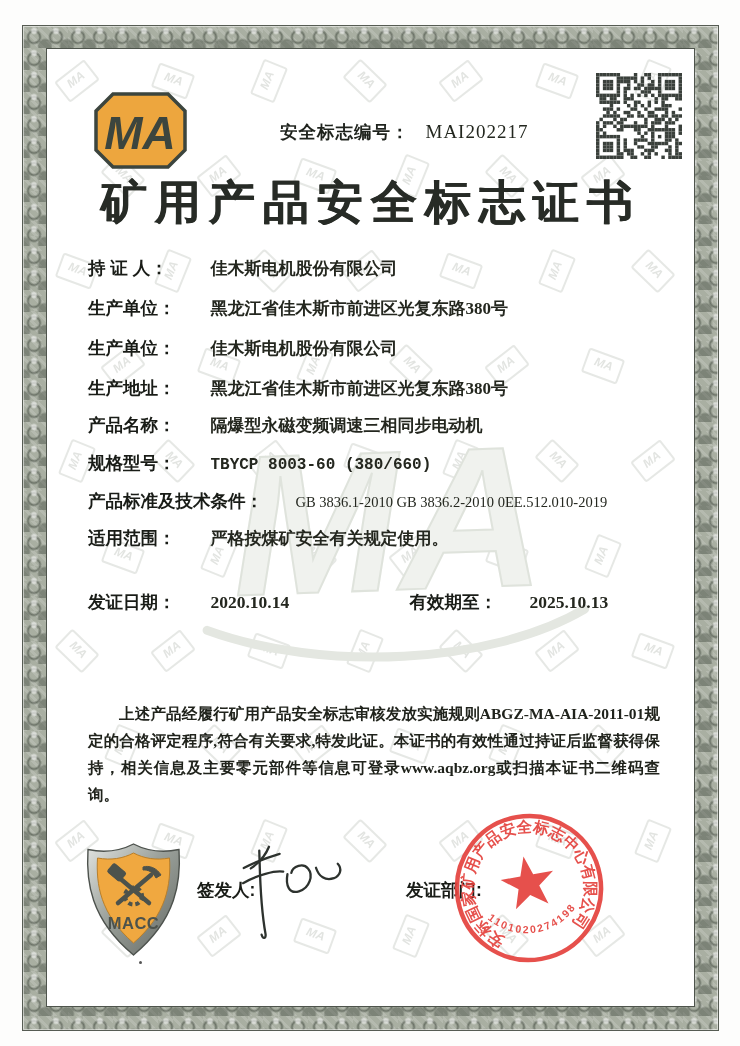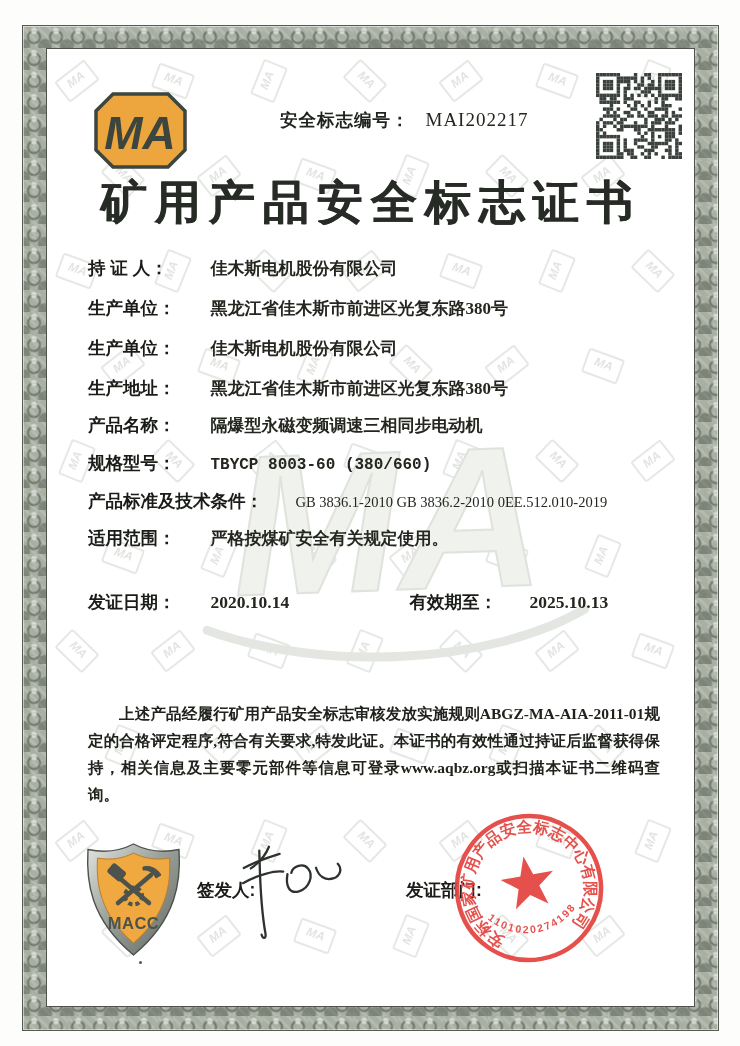--- a/index.html
+++ b/index.html
@@ -19,21 +19,21 @@
   .inner-area{position:absolute;left:46px;top:48px;right:45px;bottom:39px;z-index:2;
     background:#ffffff;border:1.5px solid #4e544c;}
   .tiles{position:absolute;inset:50px;z-index:3;pointer-events:none;overflow:hidden;}
   .tile{position:absolute;width:34px;height:22px;border:2px solid rgba(158,166,156,.26);
     border-radius:3px;color:rgba(158,166,156,.30);
     font:italic 700 12px/19px "Liberation Sans",sans-serif;text-align:center;}
   .watermark-big{position:absolute;left:168px;top:398px;z-index:3;pointer-events:none;}
   .content{position:absolute;inset:0;z-index:4;}
   .abs{position:absolute;}
   
-  .cert-no-line{left:280px;top:108px;white-space:nowrap;}
+  .cert-no-line{left:280px;top:120px;white-space:nowrap;}
   .cert-no-label{font-weight:700;font-size:17.5px;letter-spacing:1px;color:#1f231d;}
   .cert-no-value{font-family:"Liberation Serif",serif;font-size:19px;letter-spacing:1px;
     margin-left:16px;color:#23271f;}
   .title{left:46px;right:45px;top:172px;text-align:center;
     font-family:"Liberation Serif",serif;font-weight:900;font-size:46px;letter-spacing:8px;
     color:#272b26;text-shadow:0.8px 0 0 #272b26;}
   
   .row{left:88px;right:58px;white-space:nowrap;}
   .flabel{display:inline-block;min-width:118px;font-weight:700;font-size:17.5px;color:#191c17;}
   .fvalue{font-family:"Liberation Serif",serif;font-size:17px;font-weight:600;color:#24271f;}

